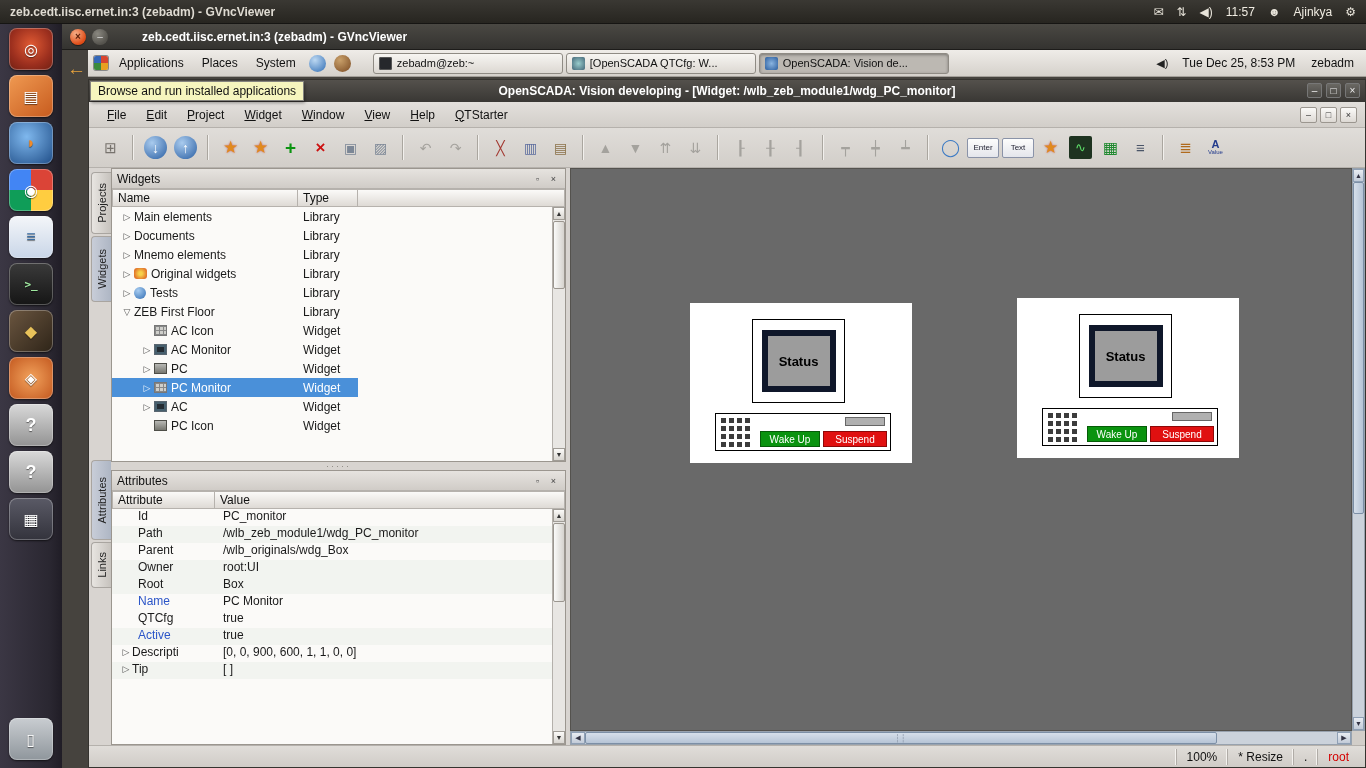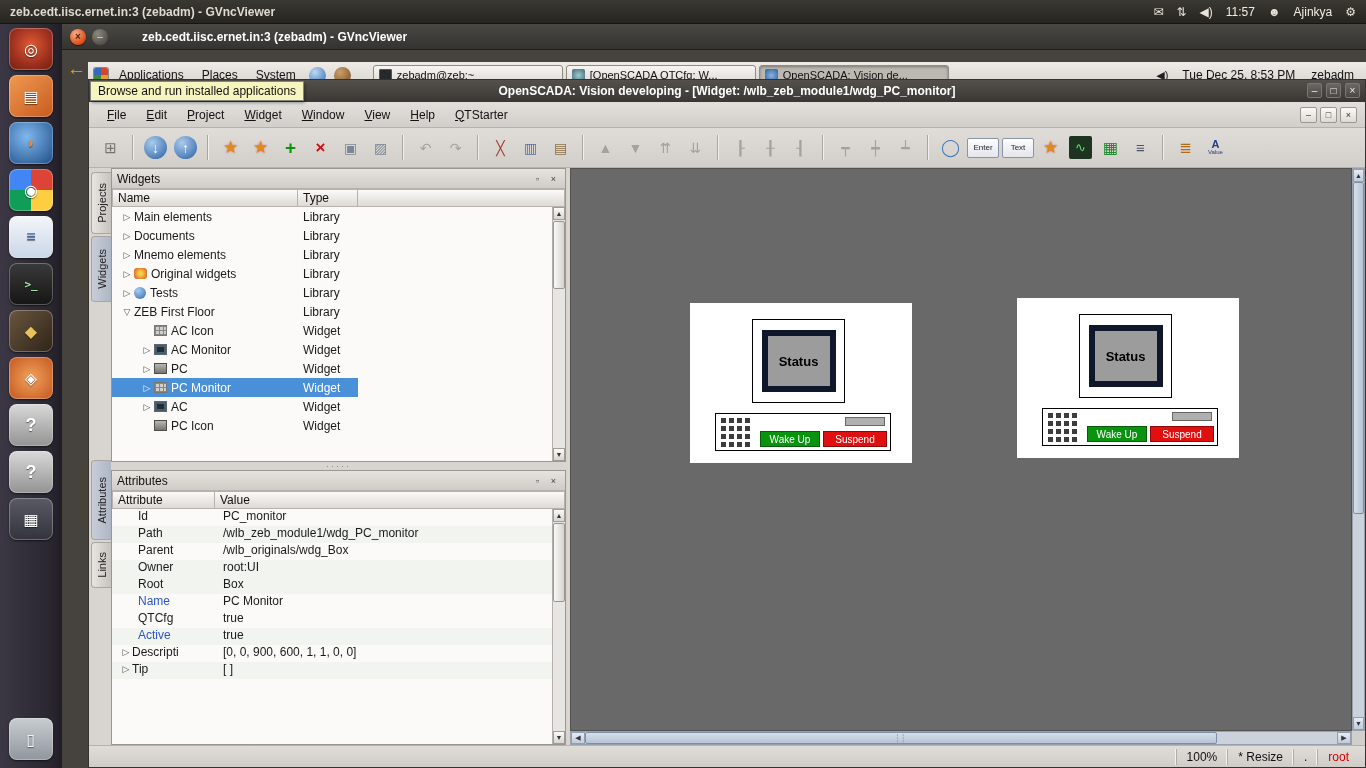--- a/index.html
+++ b/index.html
@@ -38,36 +38,36 @@
   
   .vnc{position:absolute;left:62px;top:24px;width:1304px;height:744px;}
   .vnc-title{height:26px;background:linear-gradient(#4a4843,#343330);border-bottom:1px solid #1d1c1a;display:flex;align-items:center;padding:0 8px;gap:6px;}
   .vnc-close{width:16px;height:16px;border-radius:50%;background:radial-gradient(circle at 35% 30%,#f5b08a,#df4b16 70%);color:#5a1d08;font-size:10px;font-weight:bold;display:flex;align-items:center;justify-content:center;box-shadow:0 1px 1px rgba(0,0,0,.5);}
   .vnc-min{width:16px;height:16px;border-radius:50%;background:radial-gradient(circle at 35% 30%,#8a8880,#55534d 70%);color:#ddd;font-size:10px;display:flex;align-items:center;justify-content:center;}
   .vnc-title-text{color:#fff;font-weight:bold;margin-left:28px;font-size:12px;}
 
   
   .remote{position:absolute;left:0;top:26px;width:1304px;height:718px;background:#46433e;}
   .back-arrow{position:absolute;left:5px;top:8px;font-size:19px;font-weight:bold;color:#e8a33c;}
-  .gpanel{position:absolute;left:26px;top:12px;width:1278px;height:27px;background:linear-gradient(#efece8,#d5d1cb);border-bottom:1px solid #a39f99;display:flex;align-items:center;padding:0 6px;gap:4px;}
+  .gpanel{position:absolute;left:26px;top:0;width:1278px;height:27px;background:linear-gradient(#efece8,#d5d1cb);border-bottom:1px solid #a39f99;display:flex;align-items:center;padding:0 6px;gap:4px;}
   .app-menu-icon{width:14px;height:14px;border-radius:2px;background:conic-gradient(#d8452e 0 25%,#e8a020 0 50%,#3c8a3c 0 75%,#3568b8 0 100%);box-shadow:0 0 0 1px #888;}
   .gmenu{padding:3px 7px;font-size:12px;color:#111;}
   .pl{width:17px;height:17px;border-radius:50%;margin:0 2px;}
   .pl-globe{background:radial-gradient(circle at 35% 30%,#bcd8f2,#2f6cb3);}
   .pl-brown{background:radial-gradient(circle at 35% 30%,#c9a06a,#7a4a22);}
   .taskbar{display:flex;gap:3px;margin-left:16px;}
   .task{width:190px;height:21px;border:1px solid #8f8b84;border-radius:3px;background:linear-gradient(#f7f5f2,#dcd8d2);display:flex;align-items:center;gap:5px;padding:0 5px;overflow:hidden;}
   .task.active{background:#bcb8b2;box-shadow:inset 0 1px 3px rgba(0,0,0,.35);}
   .task-label{font-size:11px;white-space:nowrap;color:#111;}
   .task-ic{width:13px;height:13px;flex:0 0 auto;border-radius:2px;}
   .ti-term{background:#26282c;box-shadow:inset 0 0 0 1px #555;}
   .ti-qtcfg{background:radial-gradient(circle,#9cc,#467);}
   .ti-vis{background:radial-gradient(circle,#8ab4e0,#2c5e9e);}
   .gvol{margin-left:auto;font-size:11px;color:#222;}
-  .gclock{font-size:12px;color:#111;margin:0 12px 0 10px;text-decoration:underline;}
+  .gclock{font-size:12px;color:#111;margin:0 12px 0 10px;}
   .guser{font-size:12px;color:#111;margin-right:6px;}
 
   
   .tooltip{position:absolute;left:28px;top:31px;background:#f6f5be;border:1px solid #84837e;padding:2px 7px;font-size:12px;color:#111;z-index:60;box-shadow:1px 2px 3px rgba(0,0,0,.35);}
 
   
   .scada{position:absolute;left:26px;top:29px;width:1278px;height:689px;background:#d8d4d0;border:1px solid #35332f;z-index:10;display:flex;flex-direction:column;}
   .os-title{height:22px;background:linear-gradient(#54514c,#393734);display:flex;align-items:center;justify-content:center;position:relative;flex:0 0 auto;}
   .os-title-text{color:#fff;font-weight:bold;font-size:12px;}
   .os-wbtns{position:absolute;right:5px;top:3px;display:flex;gap:4px;}

